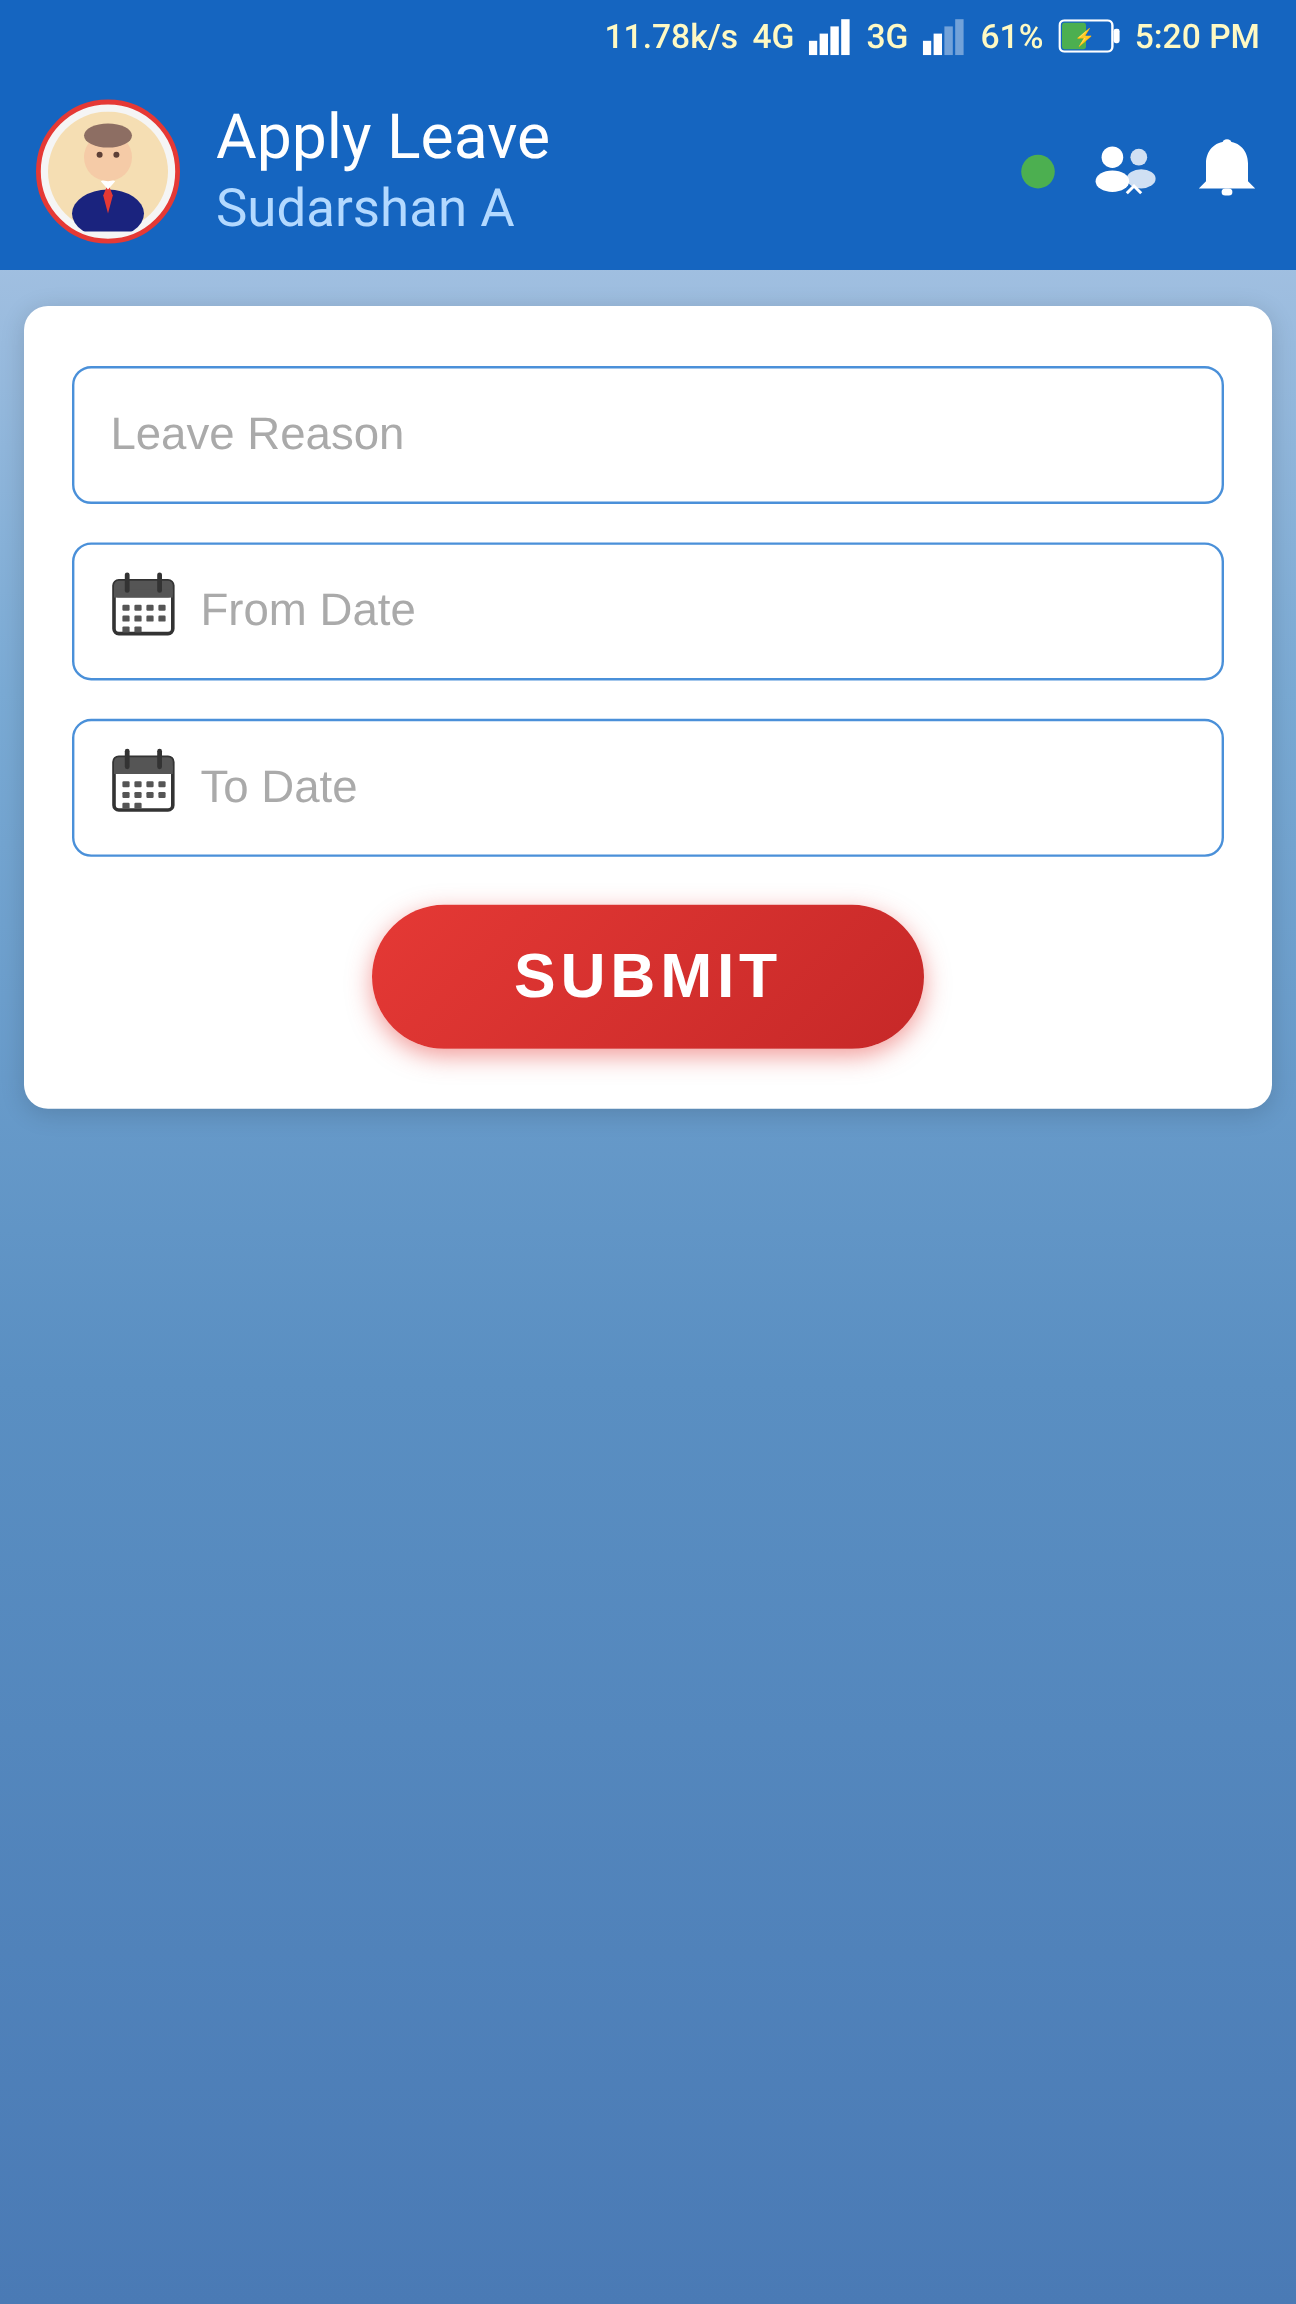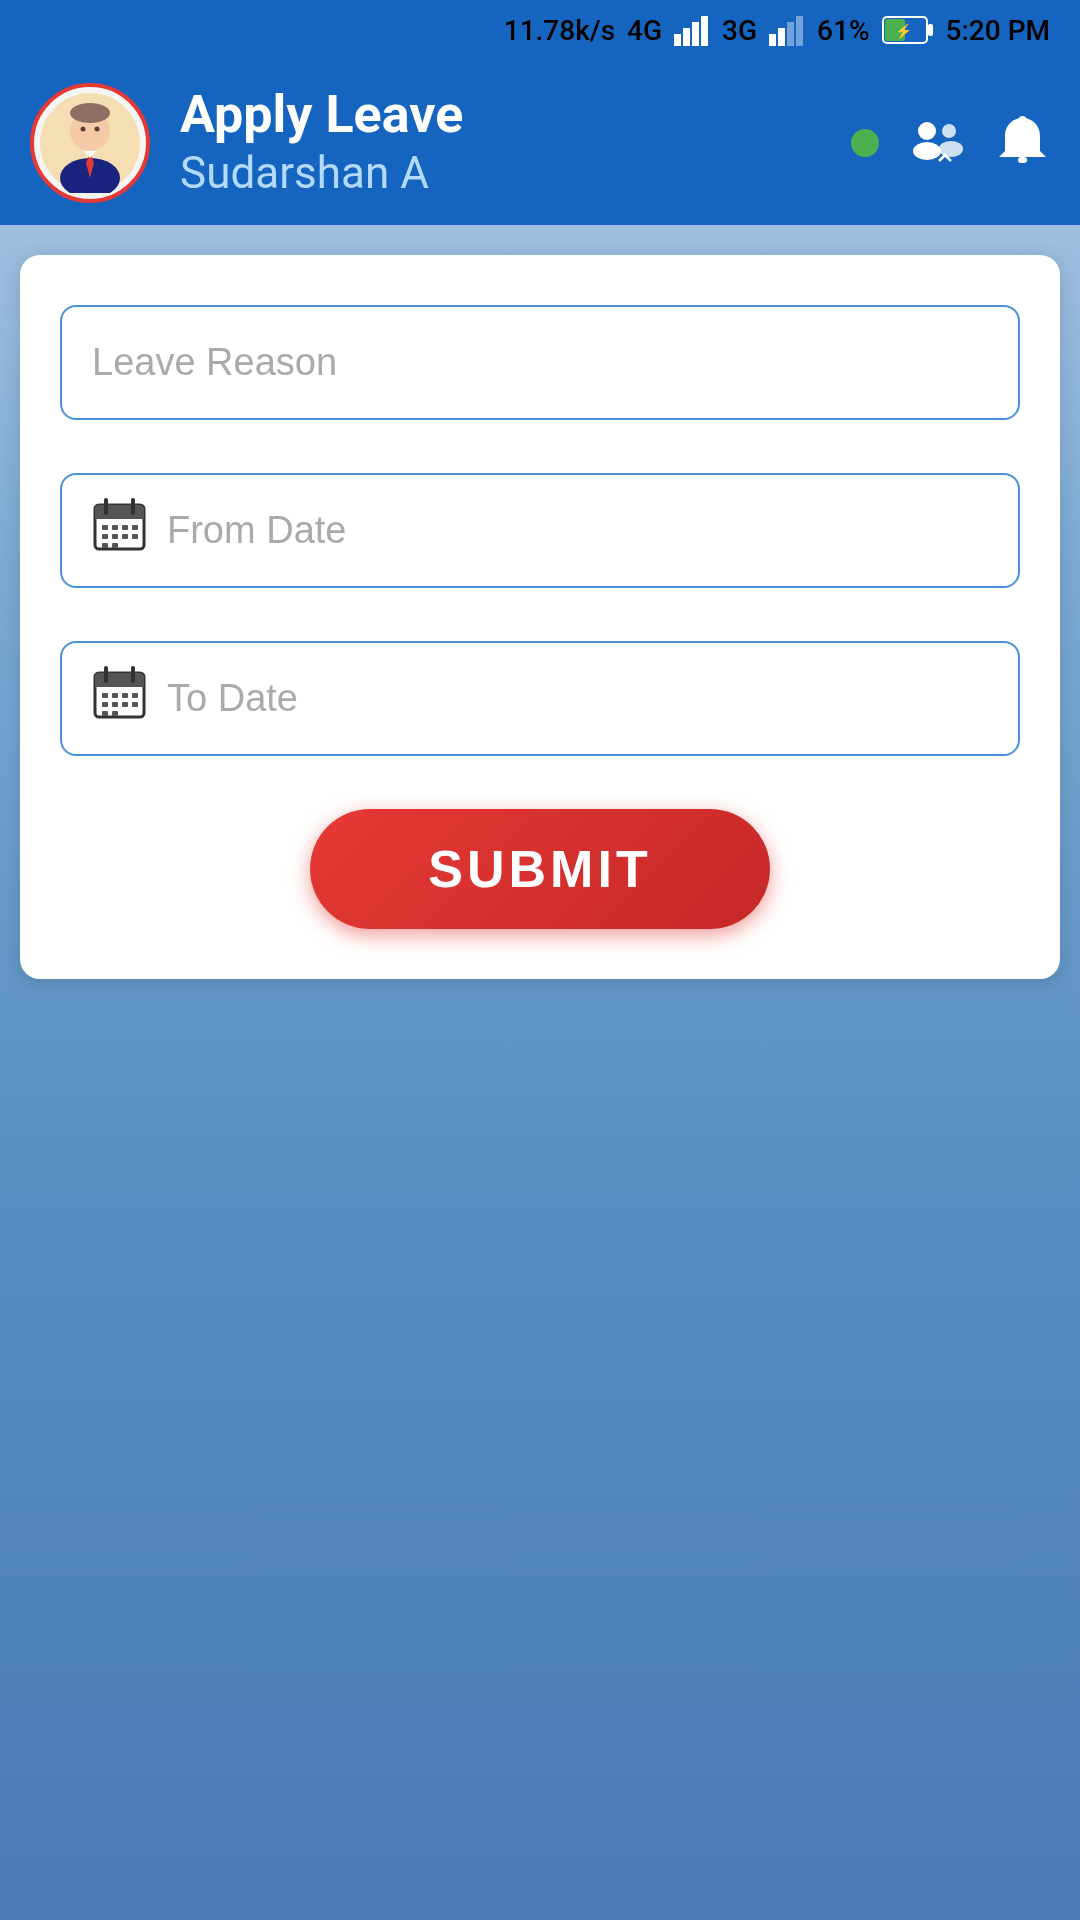--- a/index.html
+++ b/index.html
@@ -23,21 +23,21 @@
       height: 60px;
       background-color: #1565c0;
       display: flex;
       align-items: center;
       justify-content: flex-end;
       padding: 0 30px;
       gap: 12px;
     }
 
     .status-bar-text {
-      color: #000000;
+      color: #fef9c3;
       font-size: 28px;
       font-weight: 500;
     }
 
     
     .header {
       width: 100%;
       height: 165px;
       background-color: #1565c0;
       display: flex;
@@ -64,21 +64,21 @@
       height: 100px;
     }
 
     .header-title-section {
       flex: 1;
     }
 
     .header-title {
       color: white;
       font-size: 52px;
-      font-weight: 700;
+      font-weight: 400;
       line-height: 1.1;
     }
 
     .header-subtitle {
       color: #b3d9ff;
       font-size: 44px;
       margin-top: 4px;
     }
 
     .header-actions {
@@ -105,21 +105,21 @@
 
     .form-field {
       width: 100%;
       height: 115px;
       border: 2px solid #4a90d9;
       border-radius: 16px;
       background: white;
       display: flex;
       align-items: center;
       padding: 0 30px;
-      margin-bottom: 53px;
+      margin-bottom: 32px;
       font-size: 38px;
       color: #aaa;
       gap: 20px;
       cursor: pointer;
     }
 
     .form-field input {
       border: none;
       outline: none;
       font-size: 38px;

